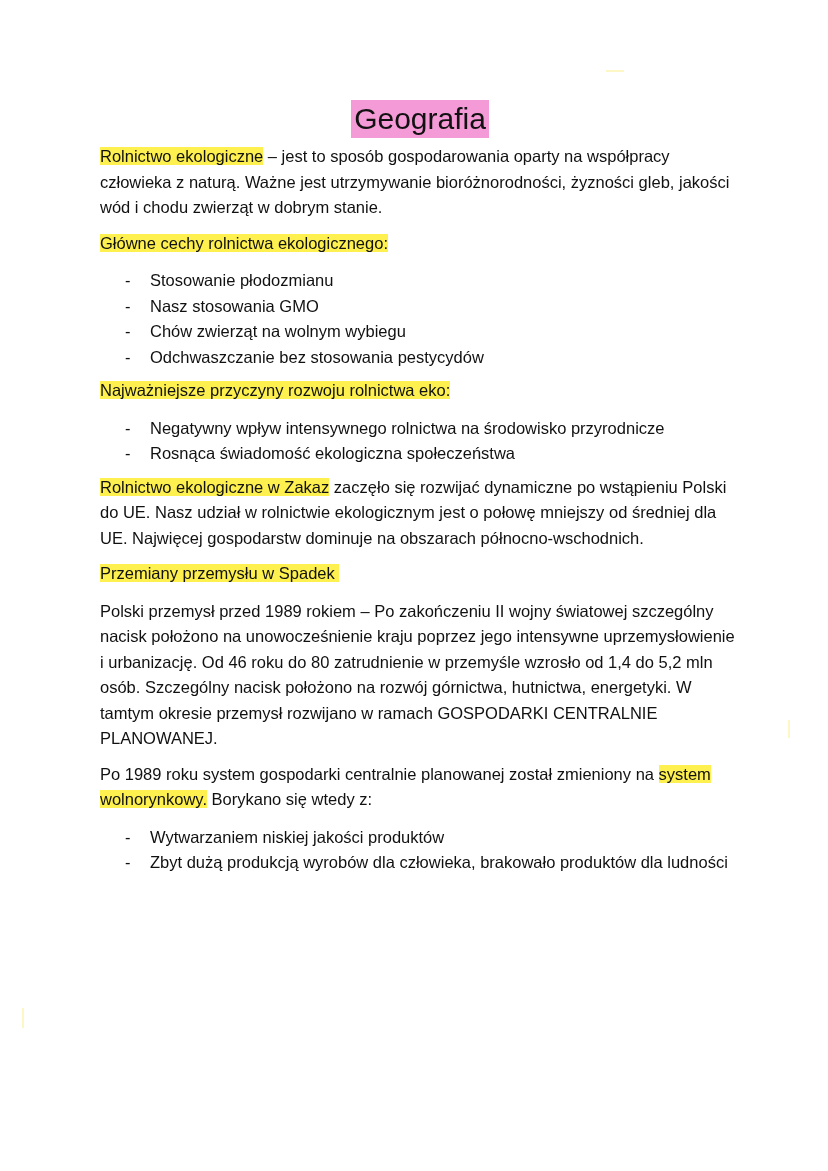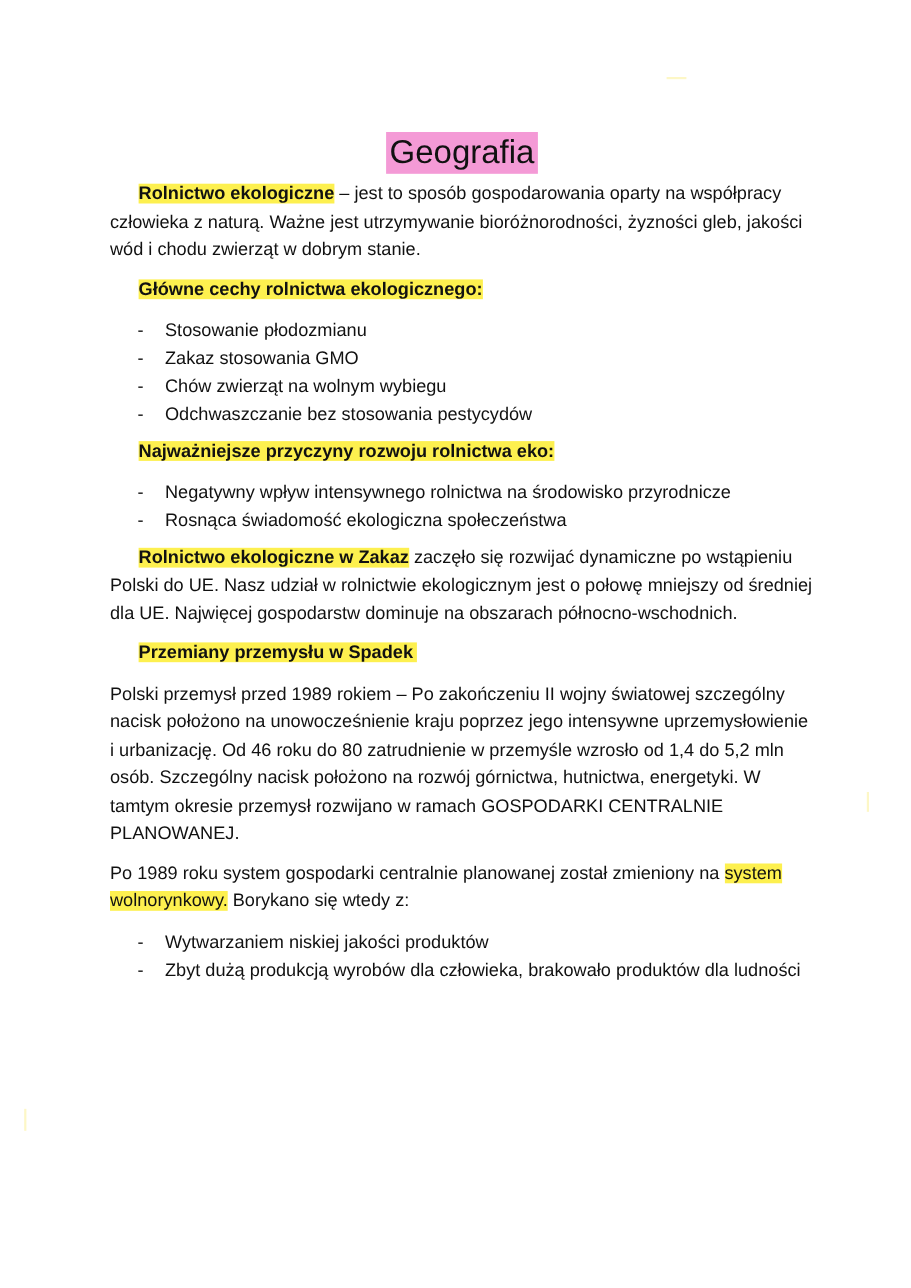--- a/index.html
+++ b/index.html
@@ -1,23 +1,23 @@
 <!DOCTYPE html>
 <html><head>
 <meta charset="utf-8">
 <style>
   html, body { margin: 0; padding: 0; background: #ffffff; }
   body { width: 828px; height: 1171px; position: relative; overflow: hidden;
          font-family: "Liberation Sans", "DejaVu Sans", sans-serif; color: #111; }
   .page { position: absolute; left: 100px; top: 100px; width: 640px; font-size: 16.5px; line-height: 25.5px; }
-  .title-wrap { text-align: center; margin-bottom: 6px; margin-top: 20px; }
+  .title-wrap { text-align: center; margin-bottom: 6px; }
   .title { display: inline-block; background: #f49ad6; font-size: 30px; line-height: 38px; padding: 0 3px; color: #111; }
   p { margin: 0 0 10px 0; }
   .hl { background: #fdf04f; }
-  .b { font-weight: bold; margin-left: 26px; }
+  .b { font-weight: normal; }
   .heading { margin: 0 0 12px 0; }
   ul { list-style: none; margin: 12px 0 8px 0; padding: 0 0 0 50px; }
   ul li { position: relative; margin: 0; }
   ul li::before { content: "-"; position: absolute; left: -25px; }
   .mark { position: absolute; background: #fdf7c6; }
 </style>
 </head>
 <body>
 
 <div class="mark" style="left:606px;top:70px;width:18px;height:2px;"></div>
@@ -27,21 +27,21 @@
 <div class="page">
   <div class="title-wrap">
     <span class="title">Geografia</span>
   </div>
 
   <p><span class="hl b">Rolnictwo ekologiczne</span><span> – jest to sposób gospodarowania oparty na współpracy człowieka z naturą. Ważne jest utrzymywanie bioróżnorodności, żyzności gleb, jakości wód i chodu zwierząt w dobrym stanie.</span></p>
 
   <p class="heading"><span class="hl b">Główne cechy rolnictwa ekologicznego:</span></p>
   <ul>
     <li>Stosowanie płodozmianu</li>
-    <li>Zakaz stosowania GMO</li>
+    <li>Nasz stosowania GMO</li>
     <li>Chów zwierząt na wolnym wybiegu</li>
     <li>Odchwaszczanie bez stosowania pestycydów</li>
   </ul>
 
   <p class="heading"><span class="hl b">Najważniejsze przyczyny rozwoju rolnictwa eko:</span></p>
   <ul>
     <li>Negatywny wpływ intensywnego rolnictwa na środowisko przyrodnicze</li>
     <li>Rosnąca świadomość ekologiczna społeczeństwa</li>
   </ul>
 

